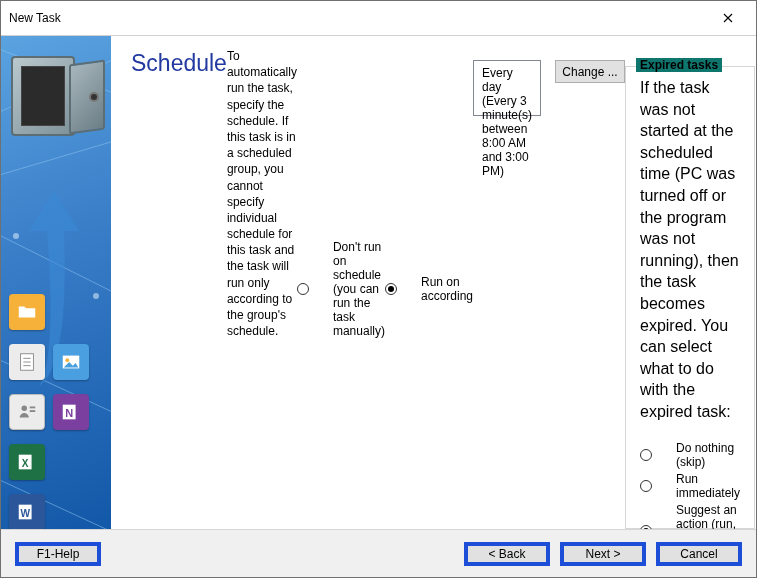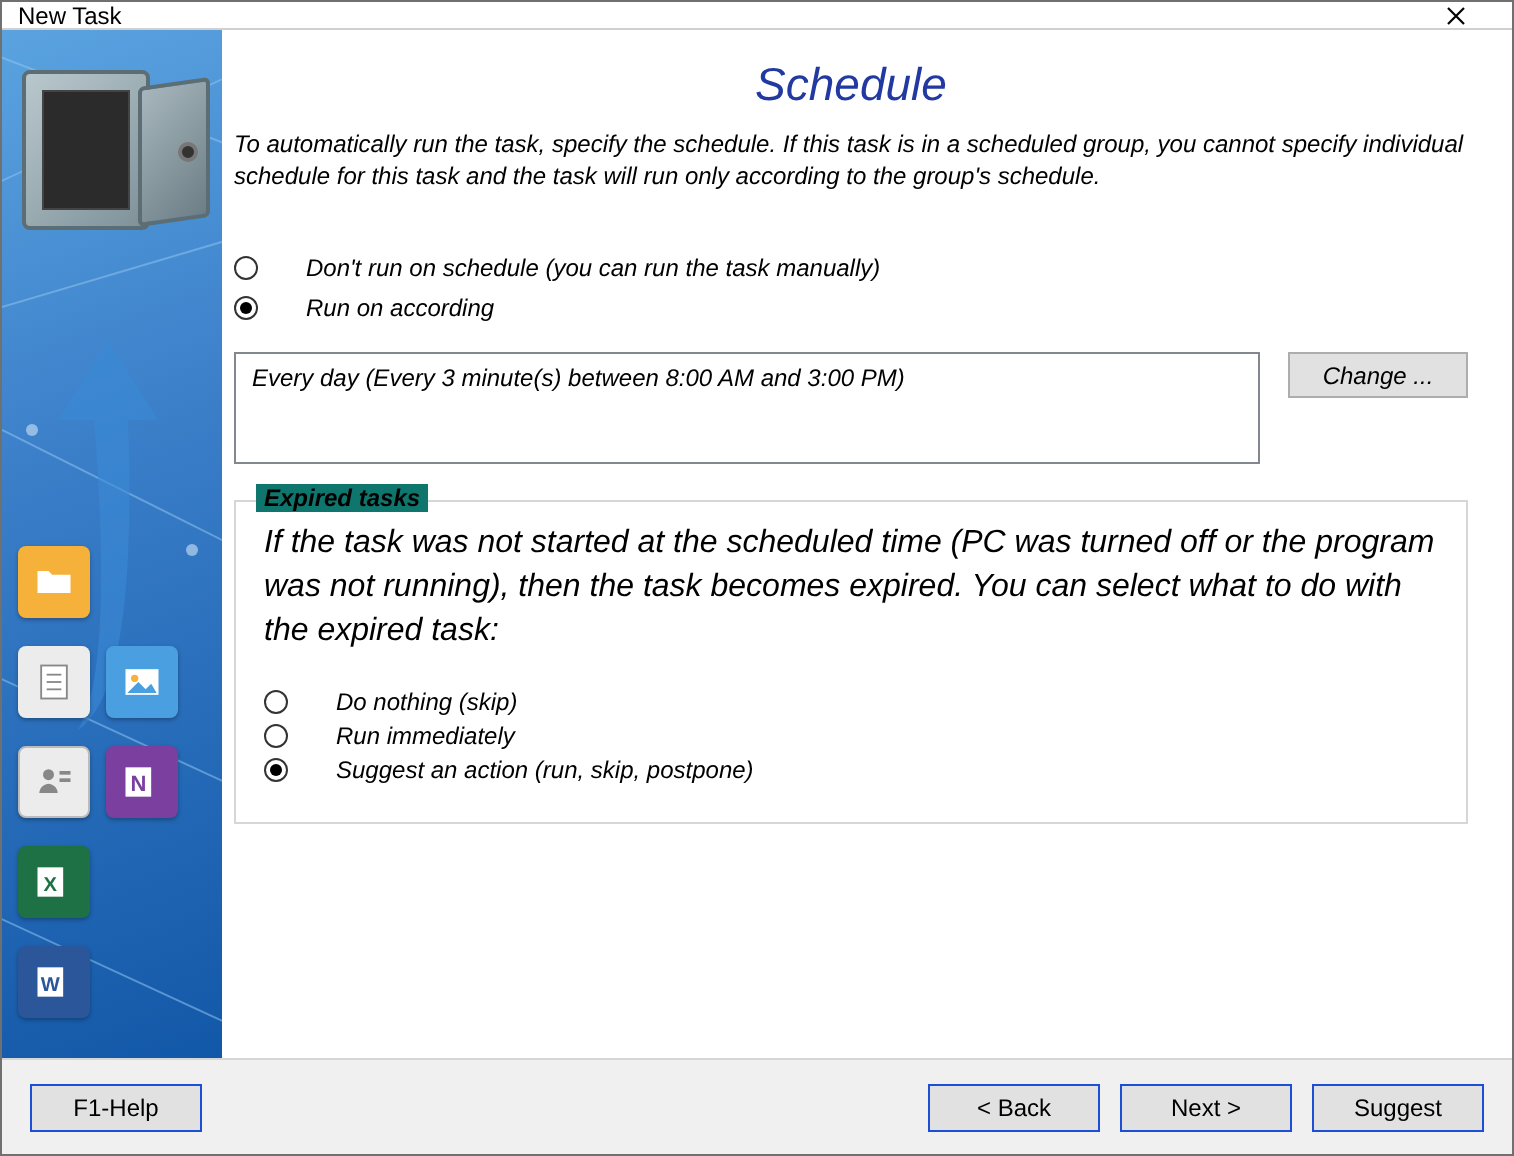--- a/index.html
+++ b/index.html
@@ -1,48 +1,48 @@
 <!DOCTYPE html>
 <html><head>
 <meta charset="utf-8">
 <style>
   * { box-sizing: border-box; }
   html, body { margin: 0; padding: 0; font-family: "Segoe UI", Tahoma, sans-serif; font-size: 12px; color: #000; }
   .window { width: 757px; height: 578px; border: 1px solid #707070; background: #fff; display: flex; flex-direction: column; }
-  .titlebar { height: 14px; background: #fff; border-bottom: 1px solid #d0d0d0; display: flex; align-items: center; padding: 0 8px; }
+  .titlebar { height: 35px; background: #fff; border-bottom: 1px solid #d0d0d0; display: flex; align-items: center; padding: 0 8px; }
   .titlebar .title { flex: 1; font-size: 12px; }
   .titlebar .close { width: 40px; height: 28px; display: flex; align-items: center; justify-content: center; cursor: default; }
   .body { flex: 1; display: flex; overflow: hidden; }
   .sidebar { width: 110px; position: relative; overflow: hidden; background: linear-gradient(160deg, #5aa3e0 0%, #3b7fc9 40%, #1258a8 100%); }
   .net-lines { position: absolute; inset: 0; }
   .safe { position: absolute; top: 10px; left: 10px; width: 90px; height: 100px; }
   .safe-body { position: absolute; width: 64px; height: 80px; left: 0; top: 10px; background: linear-gradient(135deg, #b9c8cd, #7e9199); border: 2px solid #5d6d74; border-radius: 4px; }
   .safe-inner { position: absolute; left: 8px; top: 8px; right: 8px; bottom: 8px; background: #2b2b2b; border: 1px solid #444; }
   .safe-door { position: absolute; left: 58px; top: 16px; width: 36px; height: 70px; background: linear-gradient(135deg, #a7b6bc, #6c7e86); border: 2px solid #5d6d74; border-radius: 3px; transform: skewY(-8deg); }
   .safe-knob { position: absolute; left: 78px; top: 46px; width: 10px; height: 10px; background: #333; border-radius: 50%; border: 2px solid #777; }
   .arrow { position: absolute; left: 18px; top: 150px; width: 70px; height: 200px; opacity: 0.7; }
   .sb-icons { position: absolute; left: 8px; top: 258px; width: 94px; }
   .sb-row { display: flex; gap: 8px; margin-bottom: 14px; }
   .ic { width: 36px; height: 36px; border-radius: 4px; display: flex; align-items: center; justify-content: center; box-shadow: 0 1px 2px rgba(0,0,0,0.3); }
   .ic svg { width: 22px; height: 22px; }
-  .main { flex: 1; padding: 12px 22px 0 6px; display: flex; flex-direction: column; overflow: hidden; font-style: italic; }
+  .main { flex: 1; padding: 12px 22px 0 20px; display: flex; flex-direction: row; overflow: hidden; }
   .heading { text-align: center; font-size: 23px; color: #2239a1; font-weight: 400; margin: 2px 0 8px; }
   .desc { font-size: 12px; color: #000; line-height: 1.35; margin-bottom: 28px; }
   .radio-row { display: flex; align-items: center; gap: 24px; margin: 3px 0; cursor: default; font-size: 12px; }
   .radio { width: 12px; height: 12px; border: 1px solid #333; border-radius: 50%; display: inline-flex; align-items: center; justify-content: center; background: #fff; flex-shrink: 0; }
   .radio.checked::after { content: ""; width: 6px; height: 6px; background: #000; border-radius: 50%; }
   .sched-row { display: flex; gap: 14px; margin-top: 12px; }
   .sched-box { flex: 1; height: 56px; border: 1px solid #828790; background: #fff; padding: 5px 8px; font-size: 12px; }
-  .change-btn { width: 90px; height: 23px; background: #e1e1e1; border: 1px solid #adadad; font-size: 12px; cursor: default; display: flex; align-items: center; justify-content: center; }
+  .change-btn { width: 70px; height: 23px; background: #e1e1e1; border: 1px solid #adadad; font-size: 12px; cursor: default; display: flex; align-items: center; justify-content: center; }
   .fieldset { margin-top: 18px; border: 1px solid #d6d6d6; padding: 10px 14px 16px; position: relative; }
   .legend { position: absolute; top: -9px; left: 10px; background: #0f766e; padding: 0 4px; font-weight: 700; font-size: 12px; }
   .fs-desc { font-size: 16px; line-height: 1.35; margin-bottom: 18px; }
   .footer { height: 48px; border-top: 1px solid #d6d6d6; display: flex; align-items: center; padding: 0 14px; gap: 10px; background: #f0f0f0; }
   .footer .spacer { flex: 1; }
-  .btn { min-width: 86px; height: 24px; padding: 0 14px; background: #e1e1e1; border: 1px solid #1d4ed8; font-size: 12px; display: flex; align-items: center; justify-content: center; cursor: default; }
+  .btn { min-width: 86px; height: 24px; padding: 0 14px; background: #e1e1e1; border: 4px solid #1d4ed8; font-size: 12px; display: flex; align-items: center; justify-content: center; cursor: default; }
 </style>
 </head>
 <body>
 
 <div class="window">
   <div class="titlebar">
     <span class="title">New Task</span>
     <div class="close">
       <svg width="10" height="10" viewBox="0 0 10 10">
           <path d="M1 1 L9 9 M9 1 L1 9" stroke="#000" stroke-width="1.1"></path>
@@ -186,16 +186,16 @@
         <span>F1-Help</span>
       </div>
     <div class="spacer"></div>
     <div class="btn">
         <span>&lt; Back</span>
       </div>
     <div class="btn">
         <span>Next &gt;</span>
       </div>
     <div class="btn">
-        <span>Suggest</span>
+        <span>Cancel</span>
       </div>
   </div>
 </div>
 
 </body></html>

